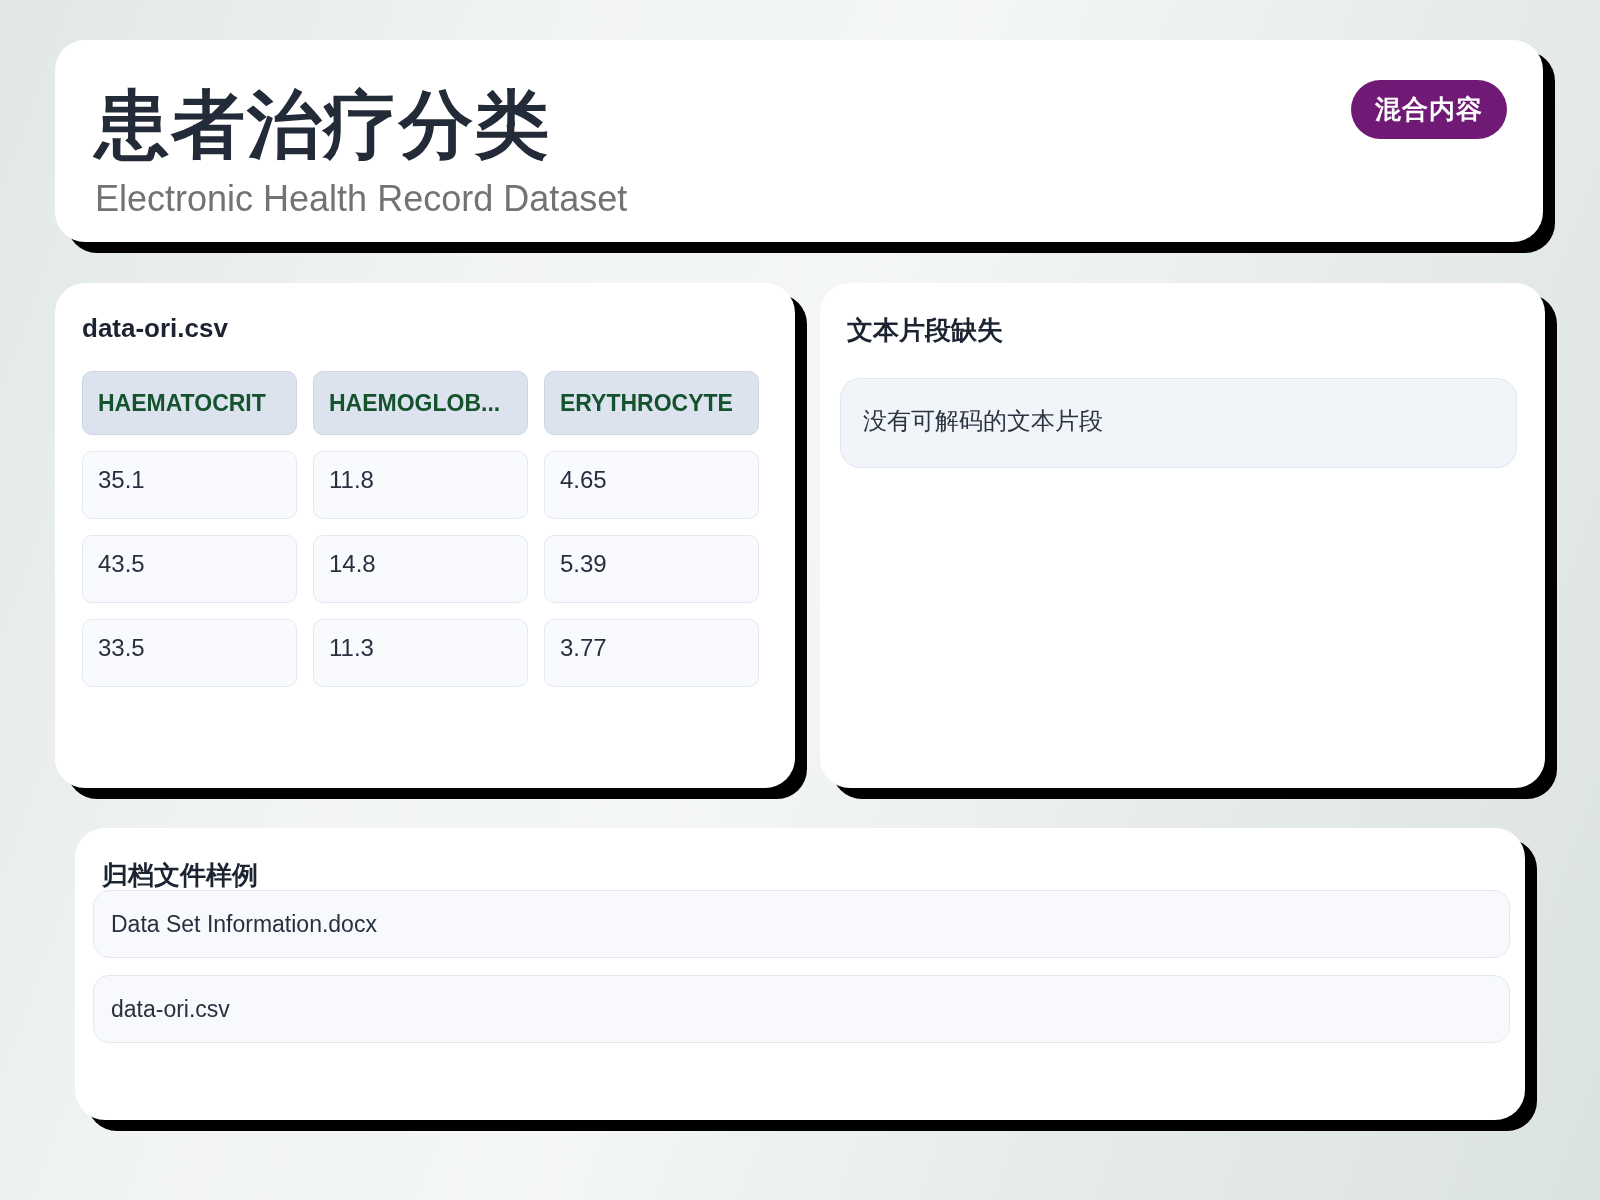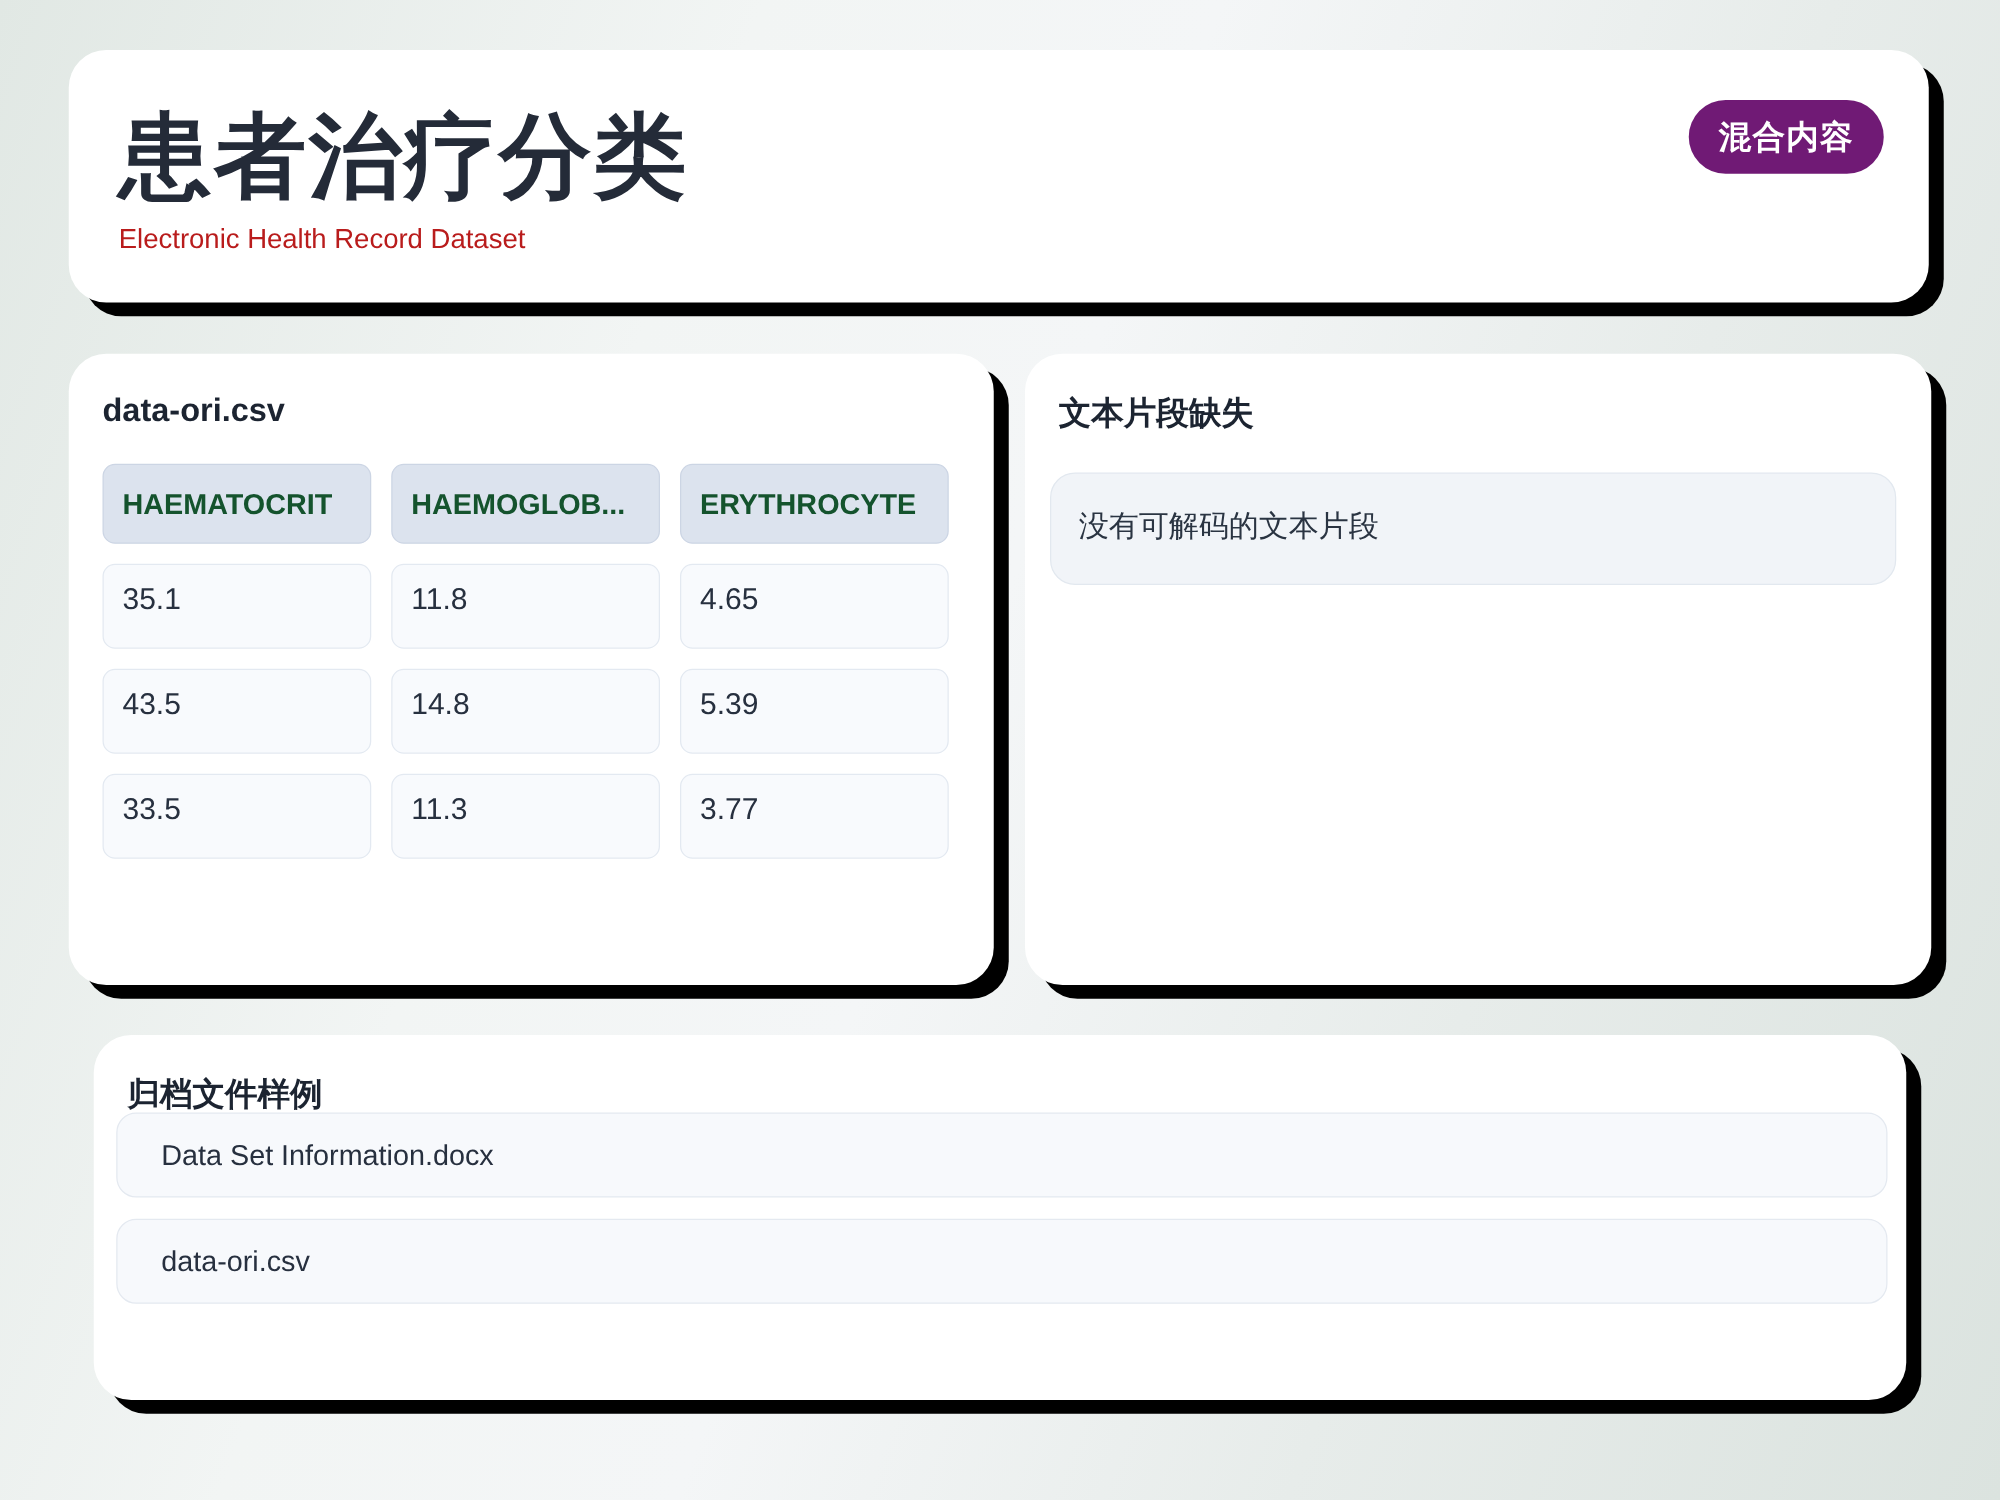--- a/index.html
+++ b/index.html
@@ -17,21 +17,21 @@
     box-shadow: 12px 11px 0 0 #000000;
   }
   
   .header-card { left: 55px; top: 40px; width: 1488px; height: 202px; }
   .header-title {
     position: absolute; left: 40px; top: 36px;
     font-size: 74px; font-weight: 900; letter-spacing: 2px; color: #242b38;
   }
   .header-subtitle {
     position: absolute; left: 40px; top: 138px;
-    font-size: 22px; font-weight: 400; color: #b91c1c;
+    font-size: 36px; font-weight: 400; color: #737373;
   }
   .badge {
     position: absolute; right: 36px; top: 40px;
     background: #701a75; color: #ffffff;
     font-size: 26px; font-weight: 700;
     padding: 12px 24px; border-radius: 30px;
     letter-spacing: 1px;
   }
   
   .csv-card { left: 55px; top: 283px; width: 740px; height: 505px; }
@@ -75,21 +75,21 @@
     font-size: 24px; color: #2a3442;
   }
   
   .files-card { left: 75px; top: 828px; width: 1450px; height: 292px; }
   .file-row {
     position: absolute; left: 18px; width: 1417px; height: 68px;
     background: #f7f9fc;
     border: 1px solid #e4e9f0;
     border-radius: 16px;
     display: flex; align-items: center;
-    padding-left: 35px;
+    padding-left: 17px;
     font-size: 23px; color: #27303f;
     cursor: default;
   }
   .file-row-0 { top: 62px; }
   .file-row-1 { top: 147px; }
 </style>
 </head>
 <body>
 
 <div class="card header-card">

